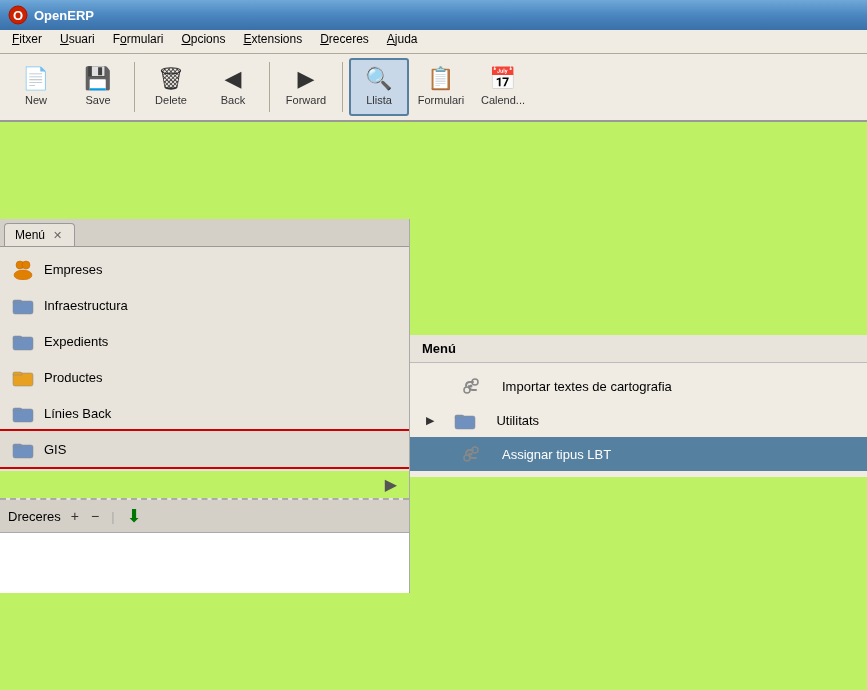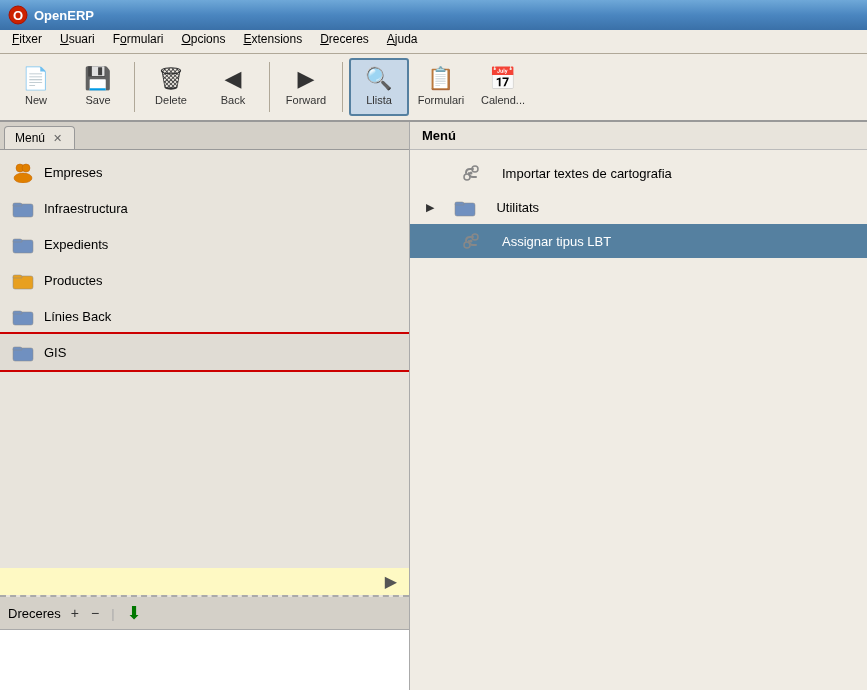--- a/index.html
+++ b/index.html
@@ -75,21 +75,22 @@
     .toolbar-btn.active { background: #c8d8e8; border: 2px solid #5580a0; }
     .toolbar-icon {
       font-size: 22px;
       line-height: 1;
     }
 
     
     .main-area {
       display: flex;
       height: calc(690px - 30px - 24px - 68px);
-      background: #fef9c3;
+      background: #bef264;
+      align-items: center;
     }
 
     
     .left-panel {
       width: 410px;
       display: flex;
       flex-direction: column;
       border-right: 1px solid #aaa;
     }
 

